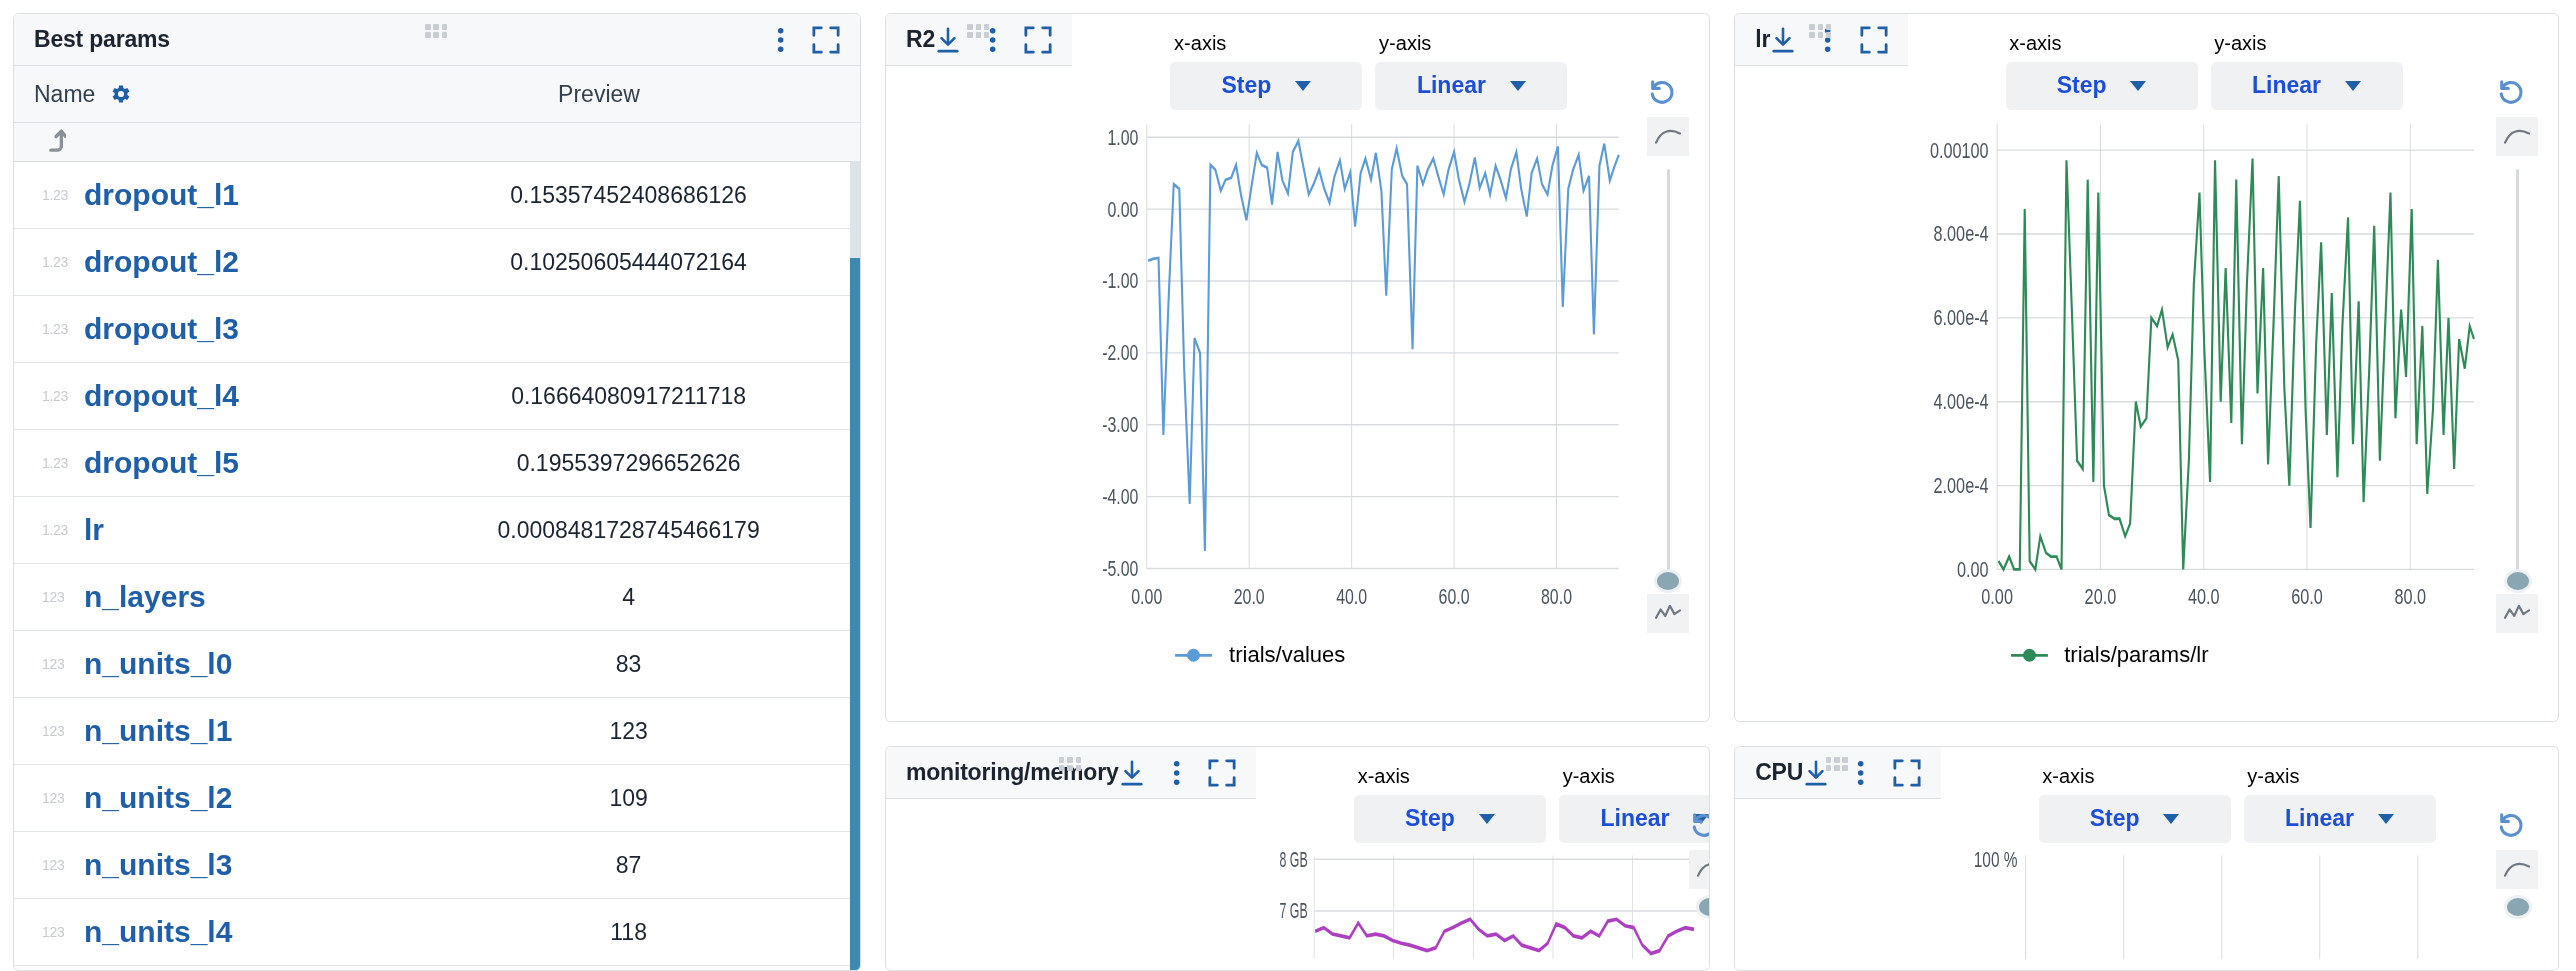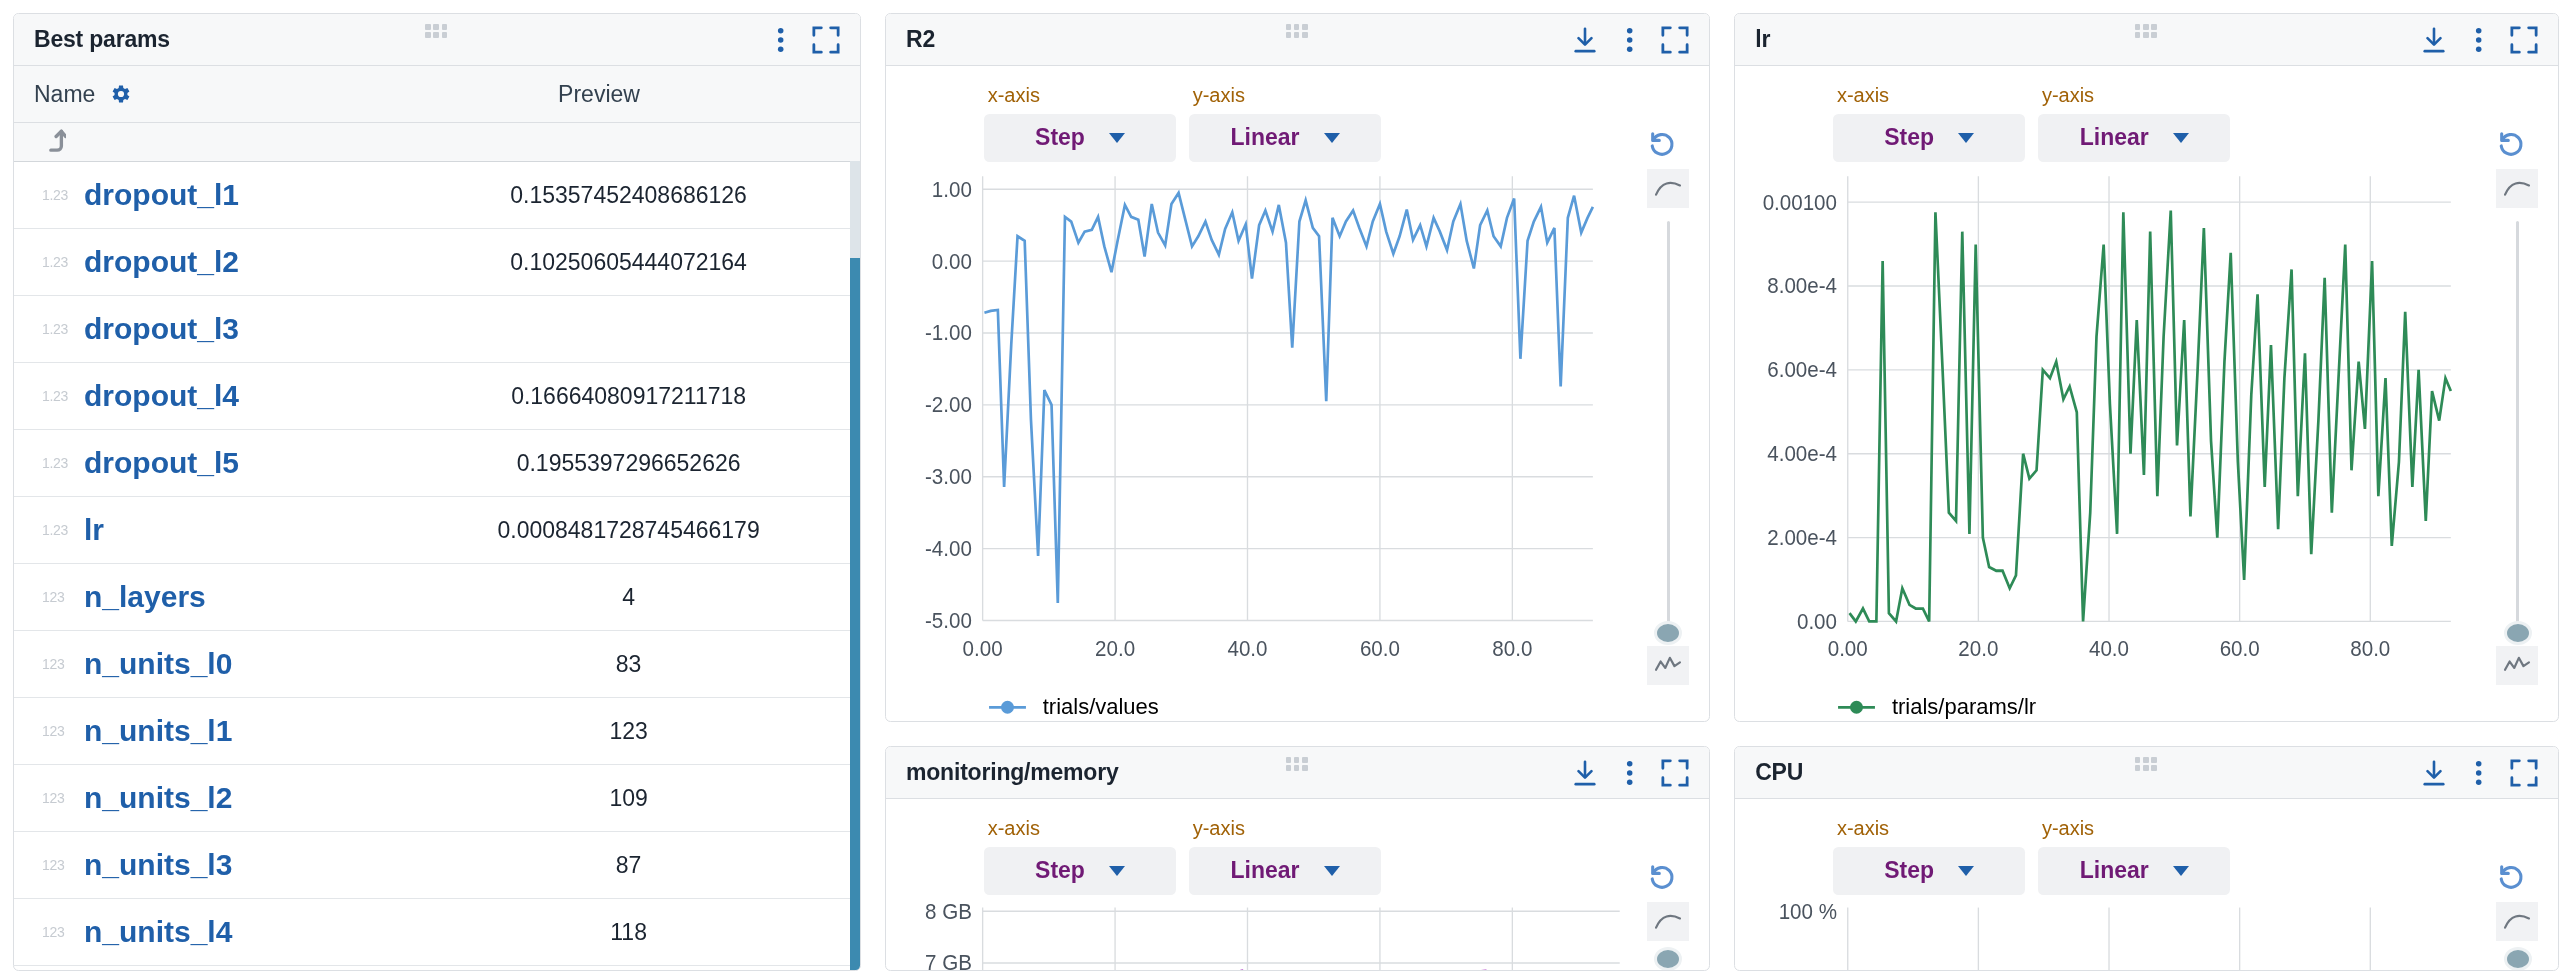--- a/index.html
+++ b/index.html
@@ -143,52 +143,52 @@
 
   
   .charts {
     flex: 1;
     display: grid;
     grid-template-columns: 1fr 1fr;
     grid-template-rows: 709px 1fr;
     gap: 24px 24px;
     min-width: 0;
   }
-  .chart-panel { display: flex; flex-direction: column; min-width: 0; }
+  .chart-panel { display: flex; flex-direction: row; min-width: 0; }
   .chart-body { flex: 1; position: relative; padding: 0; min-height: 0; }
 
   .axis-controls {
     display: flex;
     align-items: flex-end;
     gap: 13px;
     padding: 18.4px 0 0 98px;
     position: relative;
   }
   .axis-group { display: flex; flex-direction: column; }
   .axis-label {
     font-size: 20px;
-    color: #a16207;
+    color: #000000;
     margin-bottom: 6.4px;
     padding-left: 3.7px;
   }
   .select-pill {
     background: #f0f1f3;
     border-radius: 5.5px;
     height: 48px;
     width: 192px;
     display: flex;
     align-items: center;
     justify-content: center;
     gap: 24px;
     padding: 0 14.7px;
   }
   .select-pill .sel-val {
     font-size: 23px;
     font-weight: bold;
-    color: #701a75;
+    color: #1d4ed8;
   }
   .caret {
     width: 0; height: 0;
     border-left: 8.3px solid transparent;
     border-right: 8.3px solid transparent;
     border-top: 10px solid #1f5fa9;
   }
   .reset-btn {
     position: absolute;
     right: 31px;

